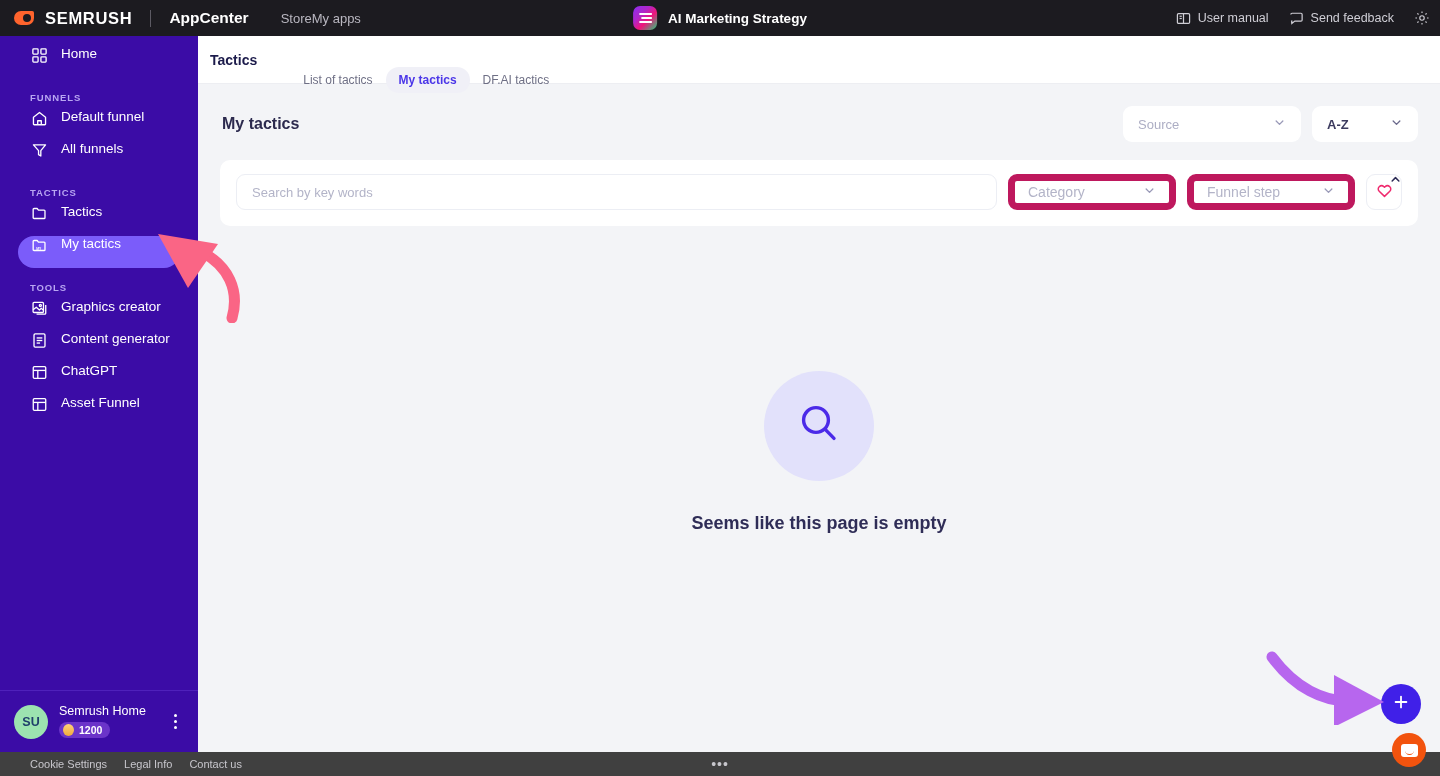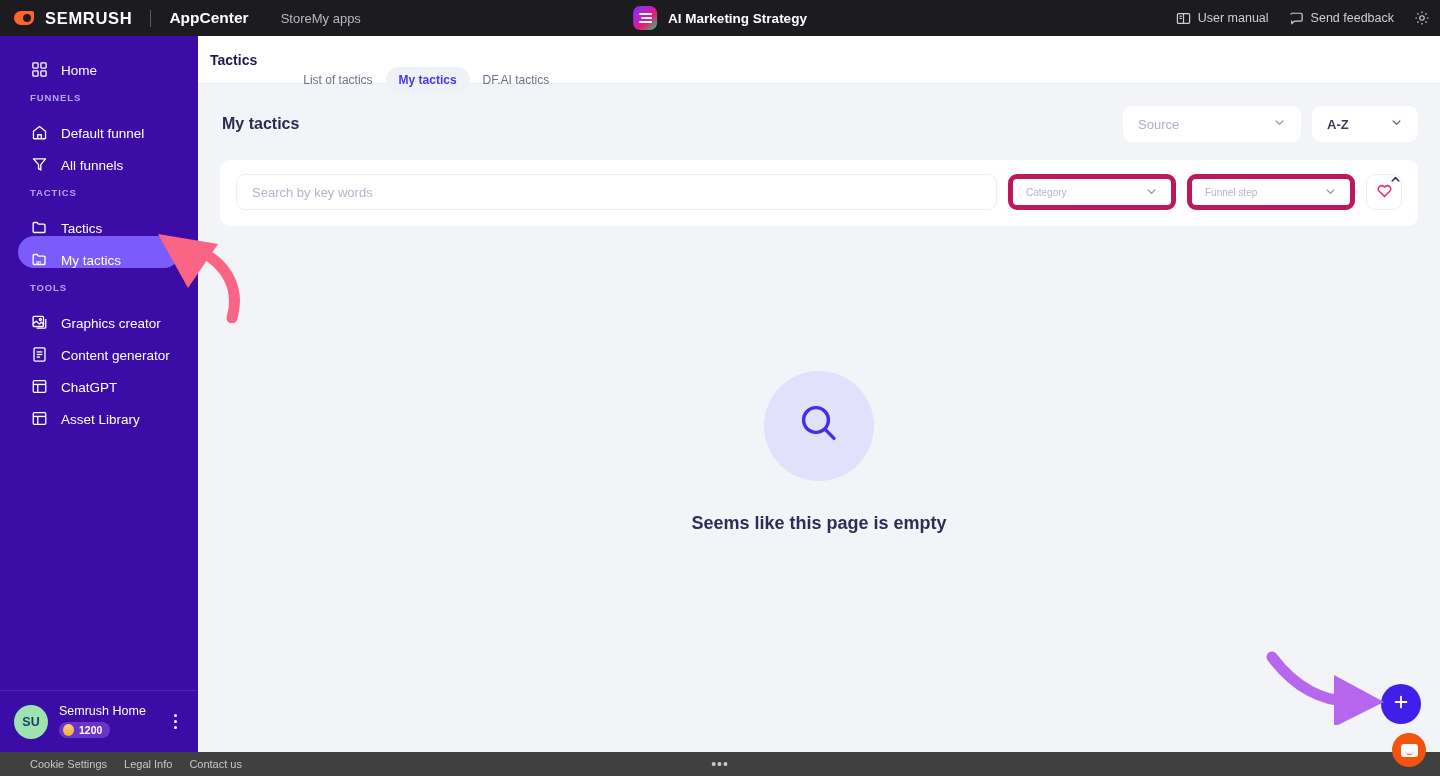--- a/index.html
+++ b/index.html
@@ -70,21 +70,21 @@
 
   
   .sidebar {
     position: absolute; top: 36px; left: 0;
     width: 198px; height: 716px;
     background: #3b0ca6;
     z-index: 30;
   }
   .side-scroll { padding-top: 10px; }
   .nav-item {
-    display: flex; align-items: flex-end; gap: 13px;
+    display: flex; align-items: flex-start; gap: 13px;
     height: 32px; margin: 0 18px; padding-left: 12px;
     border-radius: 16px; cursor: pointer;
     color: #ffffff; font-size: 13.5px;
   }
   .nav-item.active { background: #7b5cfa; }
   .nav-item .ico {
     width: 18px; height: 18px; flex: none;
     display: flex; align-items: center; justify-content: center;
   }
   .nav-label { white-space: nowrap; }
@@ -201,24 +201,24 @@
   .filters-row2 { display: flex; gap: 11px; align-items: center; }
   .search-input {
     flex: 1; height: 36px; border: 1px solid #eceef4;
     border-radius: 9px; padding: 0 15px;
     font-size: 13px; color: #3b3a5e;
     font-family: "Liberation Sans", sans-serif;
     outline: none; background: #fff;
   }
   .search-input::placeholder { color: #b3b4c8; }
   .fselect {
-    width: 168px; height: 36px; border: 5px solid #be185d;
+    width: 168px; height: 36px; border: 7px solid #be185d;
     border-radius: 9px; display: flex; align-items: center;
     justify-content: space-between; padding: 0 13px;
-    font-size: 10px; color: #b3b4c8; cursor: pointer;
+    font-size: 14px; color: #b3b4c8; cursor: pointer;
   }
   .fav-btn {
     width: 36px; height: 36px; border: 1px solid #eceef4;
     border-radius: 9px; display: flex; align-items: center;
     justify-content: center; cursor: pointer; background: #fff;
   }
 
   
   .empty {
     margin-top: 145px;
@@ -406,21 +406,21 @@
       <span class="nav-label">ChatGPT</span>
     </div>
     <div class="nav-item">
       <span class="ico">
         <svg width="17" height="17" viewBox="0 0 18 18" fill="none" stroke="#fff" stroke-width="1.4" stroke-linejoin="round">
           <rect x="2.4" y="2.8" width="13.2" height="12.4" rx="1.2"></rect>
           <line x1="2.4" y1="6.8" x2="15.6" y2="6.8"></line>
             <line x1="7.2" y1="6.8" x2="7.2" y2="15.2"></line>
         </svg>
       </span>
-      <span class="nav-label">Asset Library</span>
+      <span class="nav-label">Asset Funnel</span>
     </div>
   </div>
 
   <div class="user-block">
     <div class="avatar">SU</div>
     <div class="user-meta">
       <div class="user-name">Semrush Home</div>
       <div class="credits">
         <span class="coin"></span>
         <span class="credit-num">1200</span>

